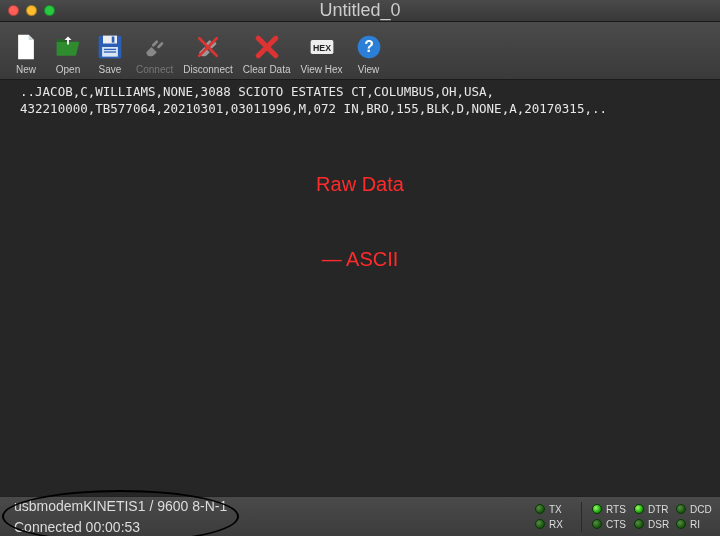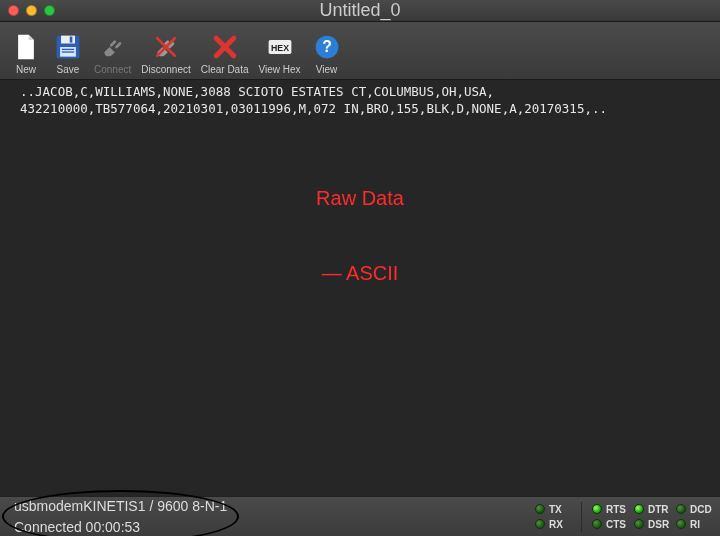--- a/index.html
+++ b/index.html
@@ -56,21 +56,21 @@
     font-family: "Menlo", "Consolas", monospace;
     font-size: 12.5px;
     line-height: 1.35;
     padding: 4px 8px 4px 20px;
     white-space: pre-wrap;
     word-break: break-all;
   }
   .annot {
     position: absolute;
     left: 50%;
-    top: 56px;
+    top: 42px;
     transform: translateX(-50%);
     text-align: center;
     color: #ff2b2b;
     font-family: -apple-system, Arial, sans-serif;
     font-size: 20px;
     line-height: 1.25;
     pointer-events: none;
   }
   .statusbar {
     height: 40px;
@@ -88,21 +88,21 @@
     border: 2px solid #000;
     border-radius: 50%/50%;
     pointer-events: none;
   }
   .signals { display: flex; align-items: center; gap: 6px; }
   .sigcol { display: flex; flex-direction: column; gap: 4px; }
   .sigrow { display: flex; align-items: center; gap: 4px; font-size: 10px; color: #ddd; }
   .sep { width: 1px; height: 30px; background: #2a2a2a; margin: 0 4px; }
   .led { width: 10px; height: 10px; border-radius: 50%; background: radial-gradient(circle at 35% 35%, #9eff6b, #1fa80f 60%, #0b5a05 100%); border: 0.5px solid #053a02; }
   .led.dim { background: radial-gradient(circle at 35% 35%, #5a8c46, #1e5a14 60%, #0a3306 100%); }
-  .siglbl { min-width: 22px; font-weight: bold; }
+  .siglbl { min-width: 22px; }
   
   .svgicon { width: 28px; height: 28px; }
 </style>
 </head>
 <body>
 
 <div class="titlebar">
   <div class="traffic">
     <div class="dot close"></div>
     <div class="dot min"></div>
@@ -113,20 +113,30 @@
 
 <div class="toolbar">
   <div class="tbtn">
     <div class="ic">
       <svg class="svgicon" viewBox="0 0 32 32">
           <path d="M7 2h12l6 6v22H7z" fill="#fff"></path>
           <path d="M19 2v6h6" fill="#cfd8dc"></path>
         </svg>
     </div>
     <span class="lbl">New</span>
+  </div>
+  <div class="tbtn">
+    <div class="ic">
+      <svg class="svgicon" viewBox="0 0 32 32">
+          <path d="M3 10h26l-4 16H3z" fill="#2e8b2e"></path>
+          <path d="M3 10V7h9l2 3h12" fill="#1f6b1f"></path>
+          <path d="M16 4l-4 4h3v5h2V8h3z" fill="#fff"></path>
+        </svg>
+    </div>
+    <span class="lbl">Open</span>
   </div>
   <div class="tbtn">
     <div class="ic">
       <svg class="svgicon" viewBox="0 0 32 32">
           <rect x="3" y="3" width="26" height="26" rx="2" fill="#2b5fb5"></rect>
           <rect x="8" y="3" width="16" height="9" fill="#eee"></rect>
           <rect x="18" y="4" width="3" height="7" fill="#2b5fb5"></rect>
           <rect x="7" y="16" width="18" height="11" fill="#dbe7f7"></rect>
           <rect x="9" y="18" width="14" height="1.5" fill="#2b5fb5"></rect>
           <rect x="9" y="21" width="14" height="1.5" fill="#2b5fb5"></rect>

